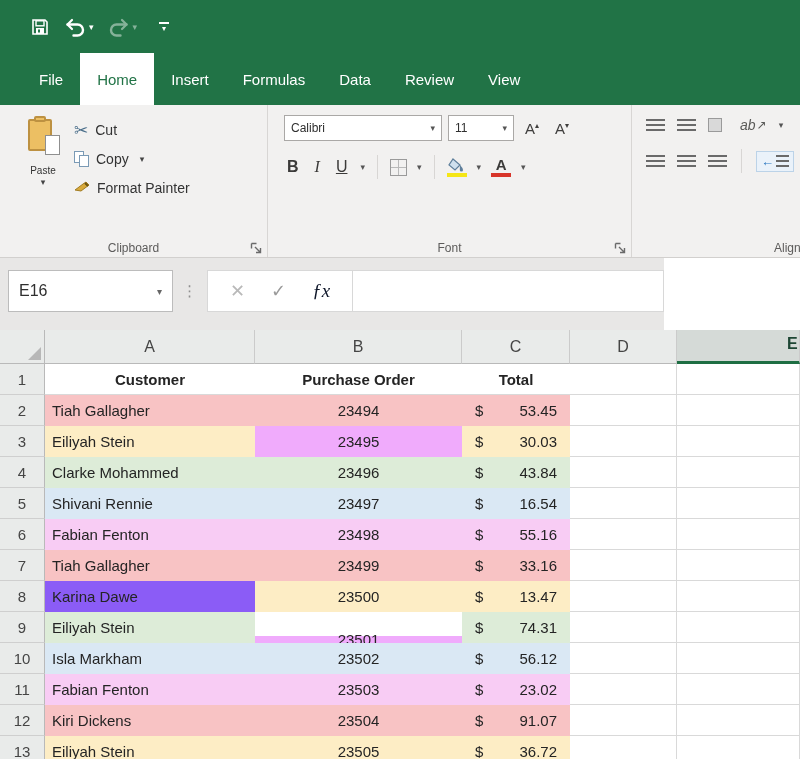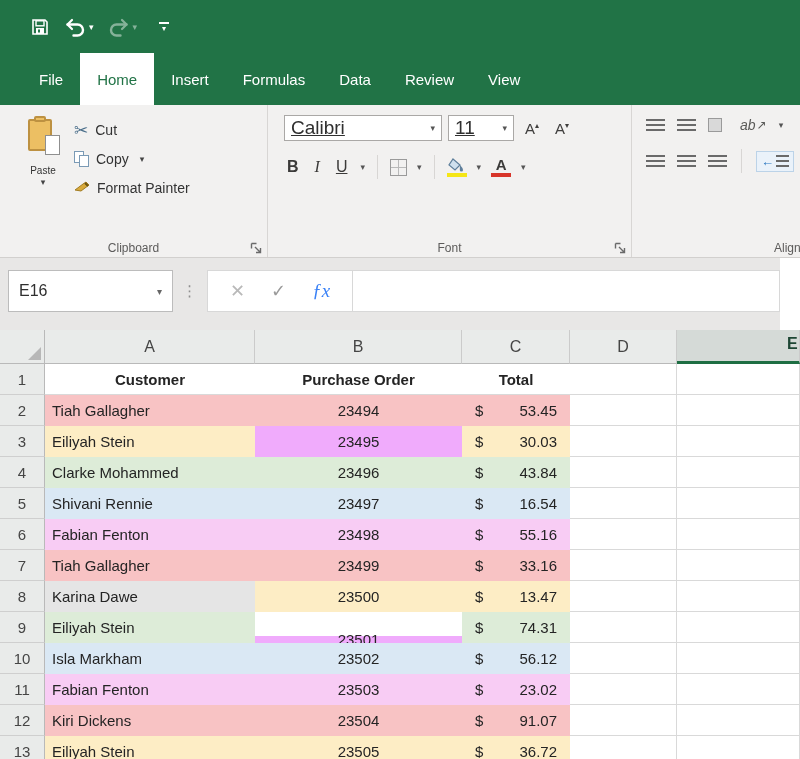--- a/index.html
+++ b/index.html
@@ -59,21 +59,21 @@
     border:1.5px solid #7a9ab5; display:block; }
   .copy-ic i:first-child { left:0; top:0; }
   .copy-ic i:last-child { right:0; bottom:0; }
   .fp-ic { width:16px; height:14px; }
 
   
   .g-font { width:364px; display:flex; flex-direction:column; padding:10px 10px 0 16px; }
   .font-row1 { display:flex; align-items:center; gap:6px; }
   .combo { display:flex; align-items:center; justify-content:space-between;
     background:#fff; border:1px solid #aaa8a6; height:26px; padding:0 6px; cursor:pointer; }
-  .combo .val { font-size:19px; color:#2f2f2f;text-decoration:underline; }
+  .combo .val { font-size:12px; color:#2f2f2f; }
   .combo .car { font-size:9px; color:#555; }
   .font-name { width:158px; }
   .font-size { width:66px; }
   .grow-btn { font-size:15px; color:#3f3e3d; padding:0 5px; cursor:pointer; position:relative; }
   .grow-btn sup { font-size:8px; }
   .font-row2 { display:flex; align-items:center; margin-top:14px; gap:10px; }
   .fmt { font-size:16px; color:#3b3a39; cursor:pointer; padding:0 3px; }
   .b { font-weight:bold; } .i { font-style:italic; font-family:"Liberation Serif",serif; }
   .u { text-decoration:underline; }
   .mini-car { font-size:9px; color:#555; cursor:pointer; }
@@ -101,33 +101,33 @@
     font-style:italic; cursor:pointer; margin-left:6px; }
   .orient .arr { font-style:normal; font-size:12px; margin-left:1px; }
   .indent-ic { display:flex; align-items:center; gap:2px; cursor:pointer;
     border:1px solid #bcd3e8; background:#eaf2fa; padding:3px 4px; }
   .indent-ic .arrow { color:#2b77c0; font-size:13px; line-height:13px; }
   .indent-ic .bars { width:13px; height:12px; }
   .align-label { position:absolute; bottom:2px; left:774px; font-size:12px; color:#5c5b5a;
     white-space:nowrap; }
 
   
-  .fbar { position:absolute; left:0; top:258px; width:780px; height:72px;
+  .fbar { position:absolute; left:0; top:258px; width:664px; height:72px;
     background:#e8e7e6; display:flex; align-items:center; padding:0 0 6px 8px; }
   .namebox { width:165px; height:42px; background:#fff; border:1px solid #bcbcbc;
     display:flex; align-items:center; justify-content:space-between; padding:0 10px; cursor:pointer; }
   .namebox .val { font-size:16px; color:#2f2f2f; }
   .namebox .car { font-size:10px; color:#666; }
   .fdots { color:#8f8f8f; font-size:15px; margin:0 9px; letter-spacing:1px; }
   .fbuttons { height:42px; background:#fff; border:1px solid #d8d8d8; display:flex;
     align-items:center; gap:26px; padding:0 22px; }
   .fbtn { font-size:18px; cursor:pointer; }
   .fx-cancel { color:#b9b9b9; }
   .fx-check { color:#9a9a9a; }
-  .fx-fn { color:#3b82f6; font-family:"Liberation Serif",serif; font-style:italic; font-size:19px; }
+  .fx-fn { color:#0f172a; font-family:"Liberation Serif",serif; font-style:italic; font-size:19px; }
   .finput { flex:1; height:42px; background:#fff; border:1px solid #d8d8d8;
     border-left:none; font-size:15px; color:#333; padding:0 8px; display:flex; align-items:center; }
 
   
   .sheet { position:absolute; left:0; top:330px; width:800px; height:429px;
     display:grid; grid-template-columns:45px 210px 207px 108px 107px 1fr;
     grid-auto-rows:31px; grid-template-rows:34px; background:#fff; overflow:hidden; }
   .hcell { background:#e9ebea; border-right:1px solid #cbcbcb; border-bottom:1px solid #b9b9b9;
     display:flex; align-items:center; justify-content:center; font-size:16px; color:#454545;
     cursor:pointer; position:relative; overflow:hidden; }
@@ -390,21 +390,21 @@
       <div class="rnum">7</div>
       <div class="cell name" style="background: rgb(248, 195, 196);">Tiah Gallagher</div>
       <div class="cell po" style="background: rgb(248, 195, 196);">23499</div>
       <div class="cell total" style="background: rgb(248, 195, 196);">
         <div class="cur">$</div>
         <div class="amt">33.16</div>
       </div>
       <div class="cell white"></div>
       <div class="cell white"></div>
       <div class="rnum">8</div>
-      <div class="cell name" style="background: #e5e5e5;">Karina Dawe</div>
+      <div class="cell name" style="background: #8b5cf6;">Karina Dawe</div>
       <div class="cell po" style="background: rgb(253, 237, 197);">23500</div>
       <div class="cell total" style="background: rgb(253, 237, 197);">
         <div class="cur">$</div>
         <div class="amt">13.47</div>
       </div>
       <div class="cell white"></div>
       <div class="cell white"></div>
       <div class="rnum">9</div>
       <div class="cell name" style="background: rgb(221, 236, 216);">Eiliyah Stein</div>
       <div class="cell po" style="background: #f0abfc; margin-top: 24px;">23501</div>

